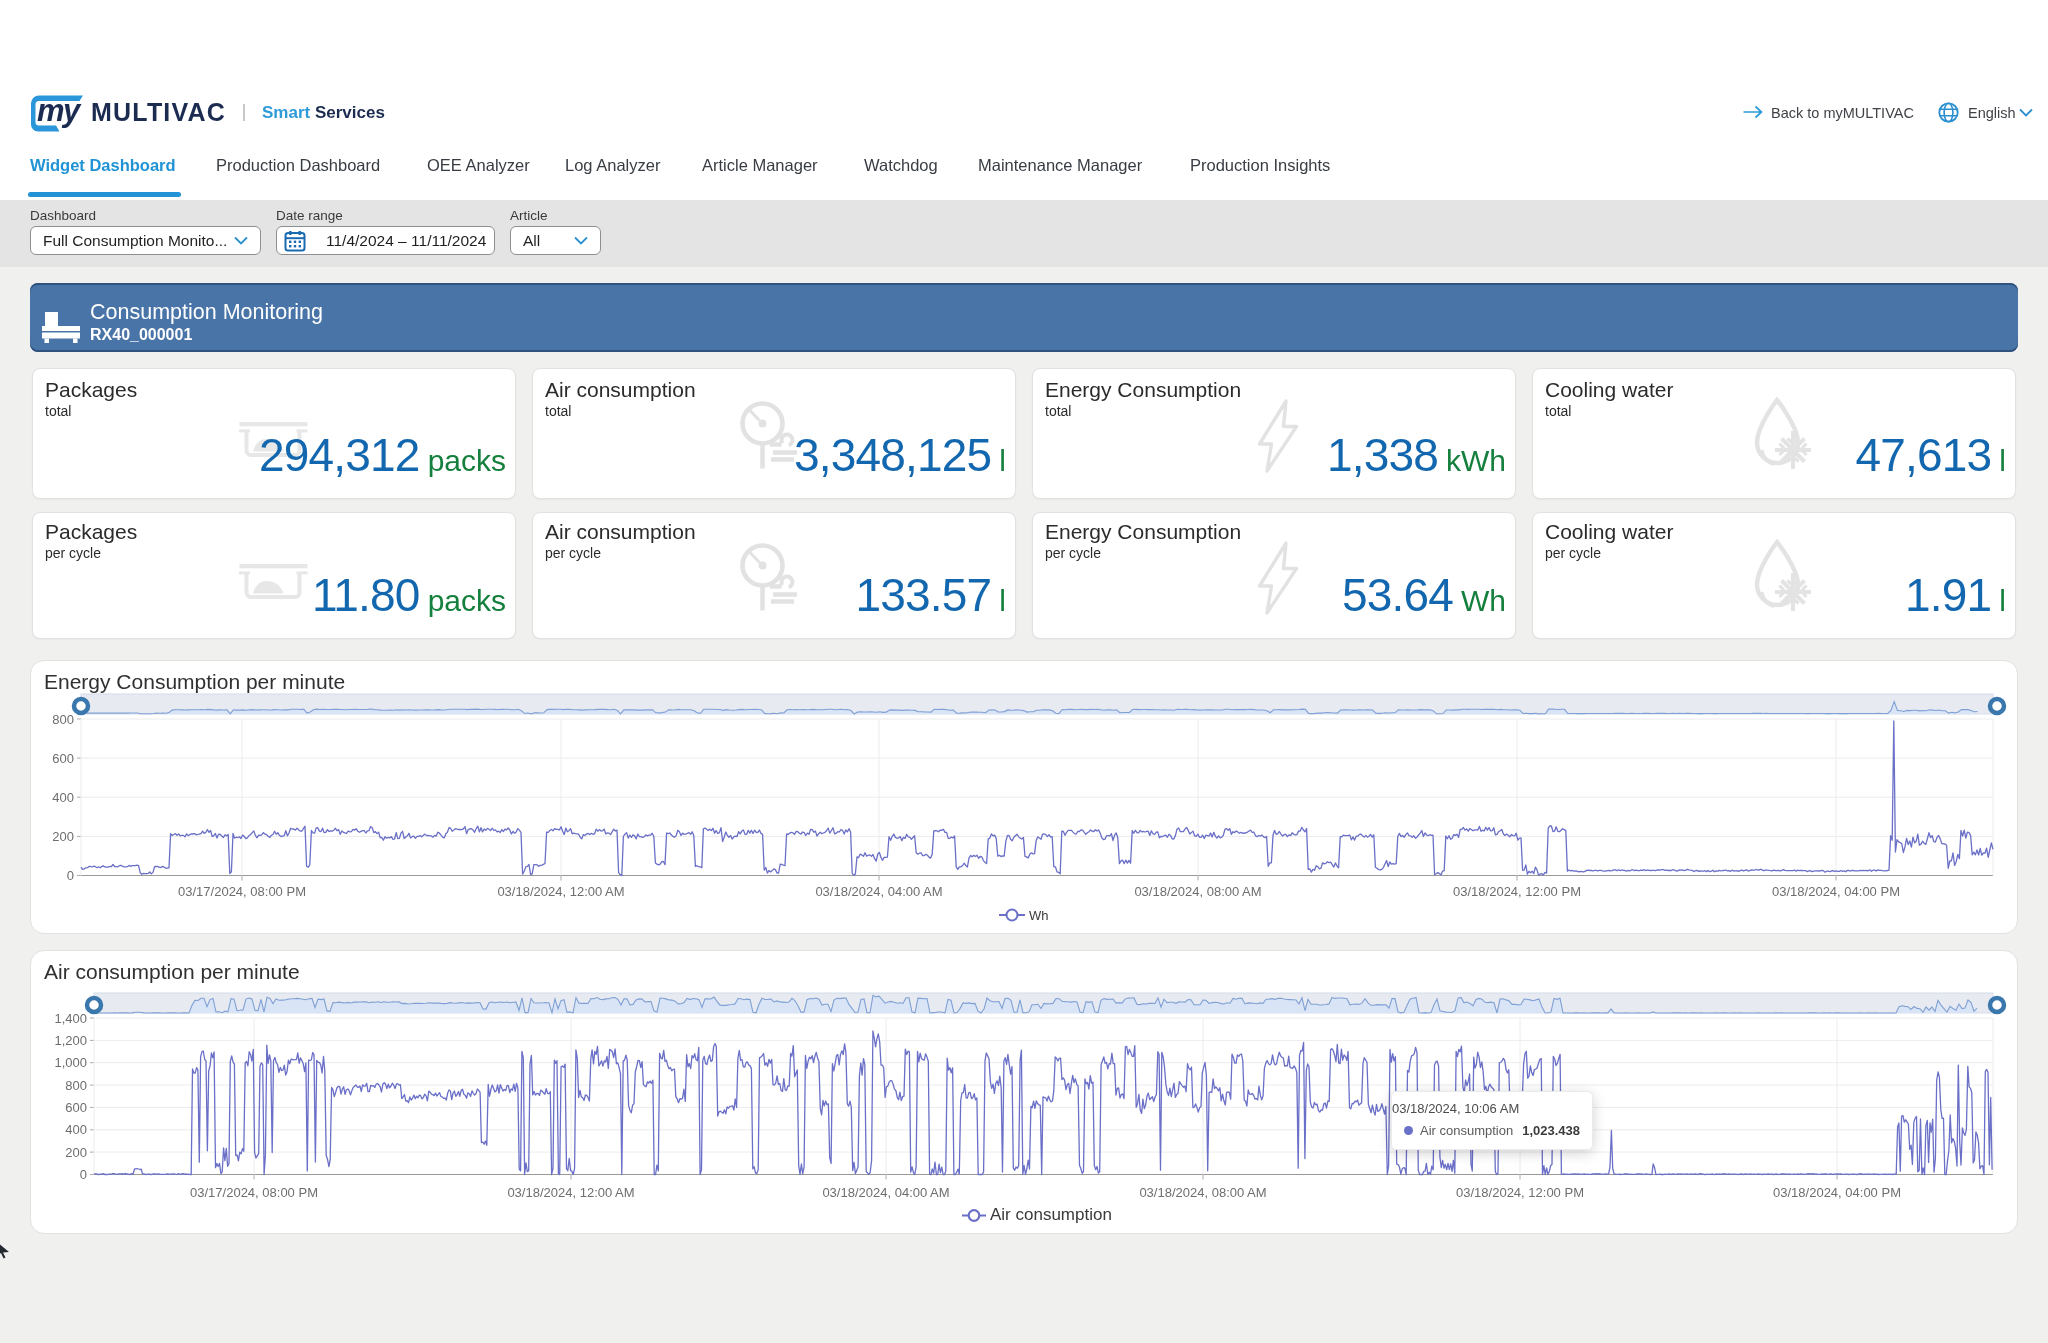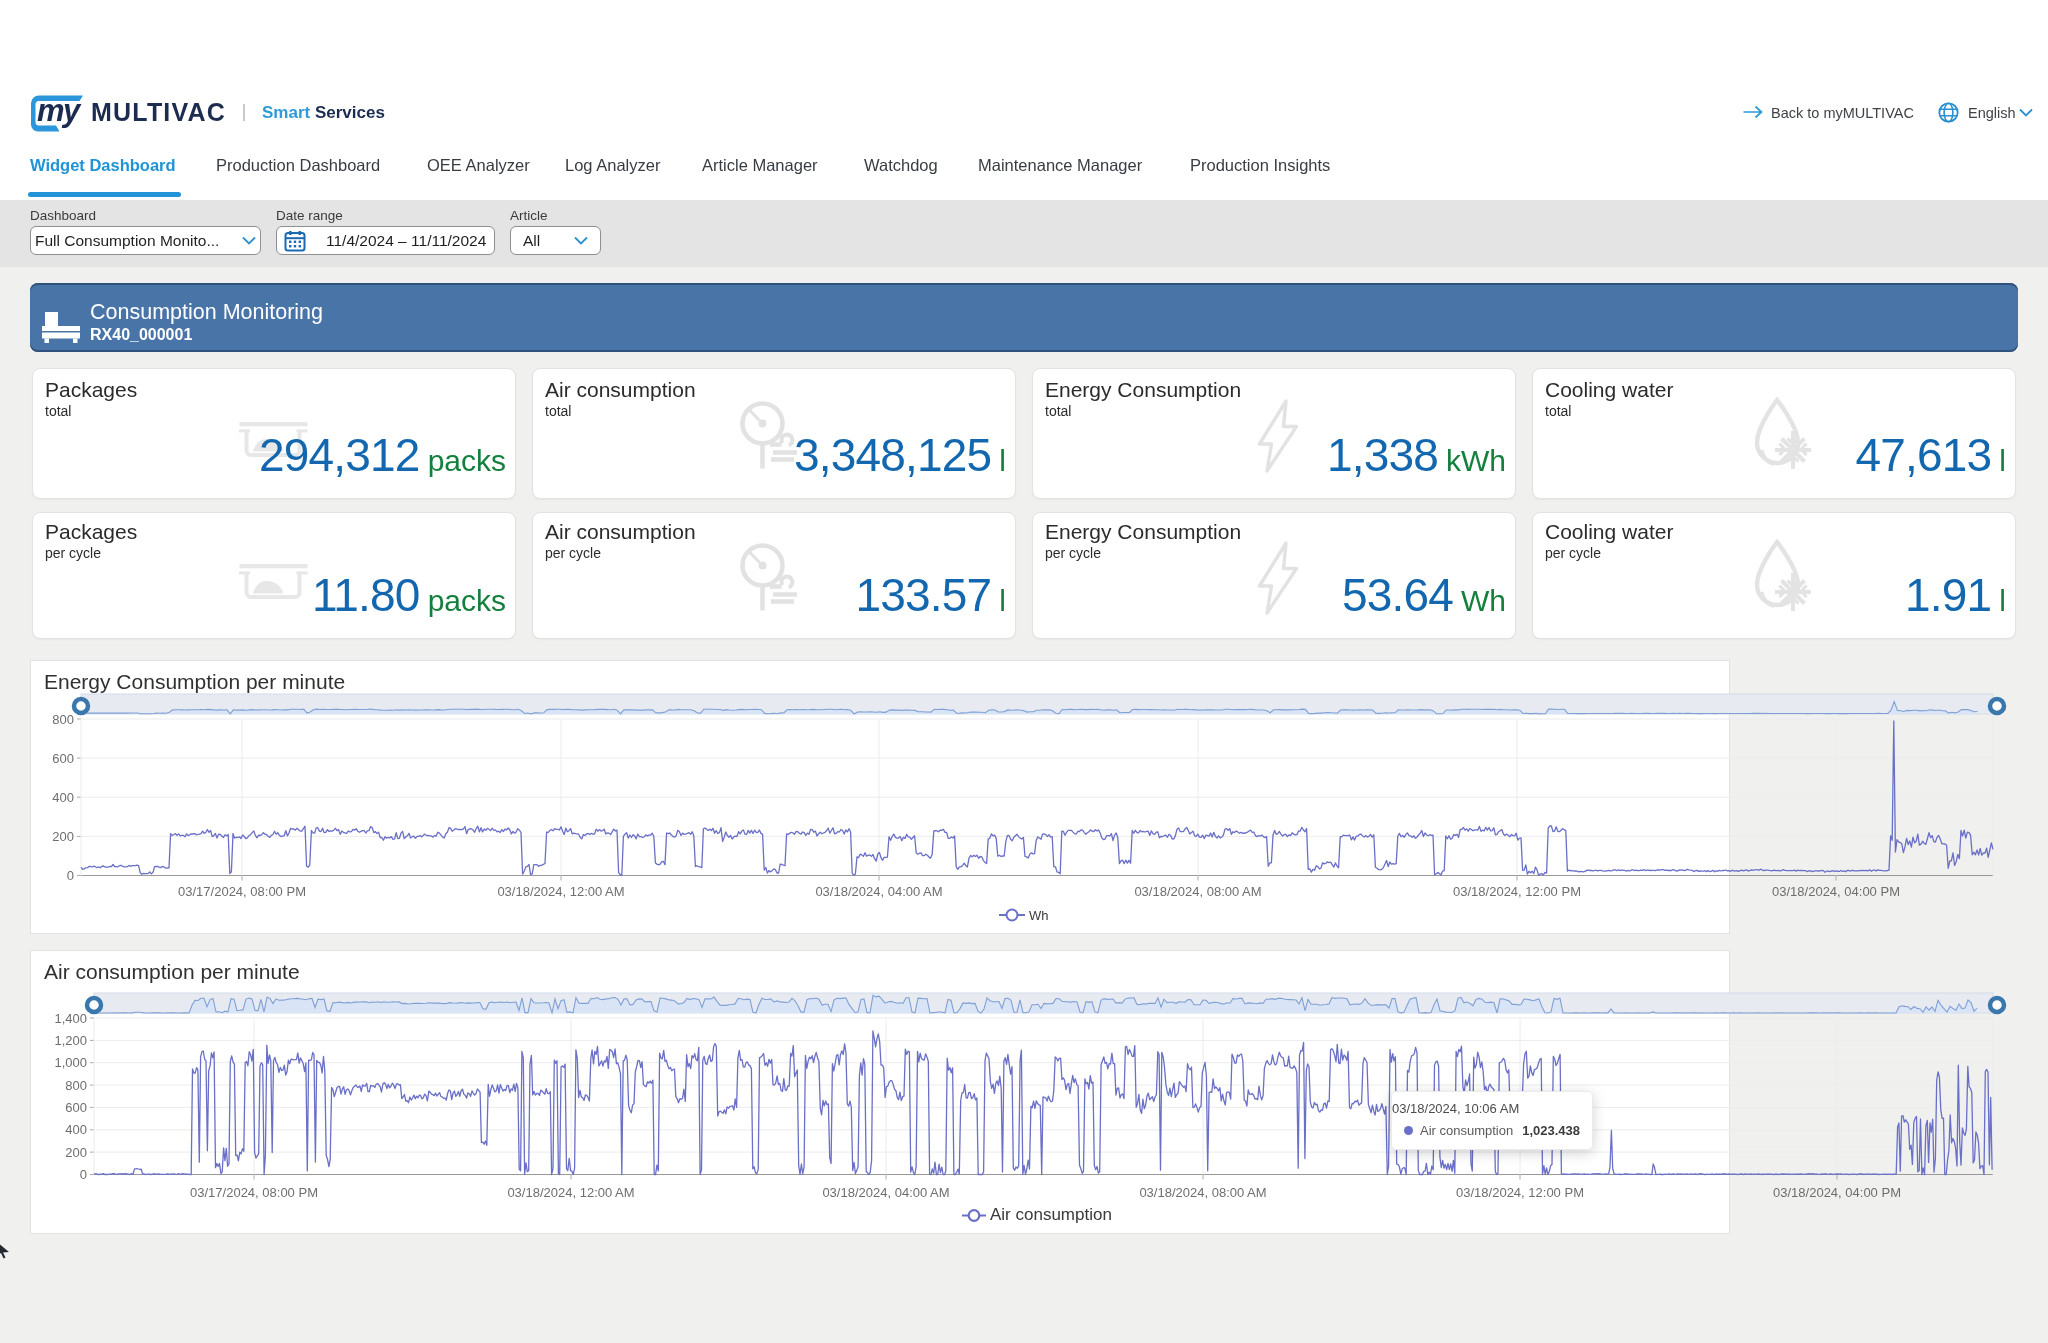--- a/index.html
+++ b/index.html
@@ -20,21 +20,21 @@
 #banner{position:absolute;left:30px;top:283px;width:1988px;height:69px;background:#4974a7;border-radius:8px;color:#fff;box-shadow:inset 0 2px 0 0 #30527c,inset 0 -2px 0 0 #30527c}
 
 .card{position:absolute;width:484px;height:131px;background:#fff;border:1px solid #e2e2e2;border-radius:8px;box-shadow:0 1px 2px rgba(0,0,0,0.04)}
 .card .t{position:absolute;left:12px;top:9px;font-size:21px;color:#2b2b2b}
 .card .s{position:absolute;left:12px;top:34px;font-size:14px;font-weight:400;color:#2b2b2b}
 .card .val{position:absolute;right:9px;bottom:16px;white-space:nowrap}
 .card .num{font-size:46px;color:#1267af;letter-spacing:-0.8px}
 .card .unit{font-size:30px;color:#15803d;margin-left:8px}
 .card svg.icon{position:absolute}
 
-.panel{position:absolute;left:30px;width:1700px;background:#fff;border:1px solid #e2e2e2;border-radius:0}
+.panel{position:absolute;left:30px;width:1988px;background:#fff;border:1px solid #e2e2e2;border-radius:14px}
 .panel .ptitle{position:absolute;left:13px;top:9px;font-size:21px;color:#303030}
 </style></head><body>
 <div id="header"></div>
 <svg class="abs" style="left:30px;top:94px" width="210" height="40" viewBox="0 0 210 40">
  <path d="M 9,1.5 L 53,1.5 L 49.5,7 L 9,7 A 3.5,3.5 0 0 0 5.5,10.5 L 5.5,28 A 3.5,3.5 0 0 0 9,31.5 L 26,31.5 L 29.5,37.5 L 8,37.5 A 7,7 0 0 1 1,30.5 L 1,9.5 A 8,8 0 0 1 9,1.5 Z" fill="#2b96da"></path>
  <text x="7" y="26.5" font-size="31px" font-weight="700" font-style="italic" fill="#1c2c51" font-family="'Liberation Sans',sans-serif" letter-spacing="-1.5">my</text>
  <text x="61" y="27" font-size="25px" font-weight="700" fill="#1c2c51" font-family="'Liberation Sans',sans-serif" letter-spacing="1.2">MULTIVAC</text>
 </svg>
 <div class="abs" style="left:243px;top:104px;width:2px;height:17px;background:#c9c9c9"></div>
 <div class="abs" style="left:262px;top:103px;font-size:17px;font-weight:700;color:#2e9ad8">Smart <span style="color:#1c2c51">Services</span></div>
@@ -60,21 +60,21 @@
  <span class="tab" style="left:565px">Log Analyzer</span>
  <span class="tab" style="left:702px">Article Manager</span>
  <span class="tab" style="left:864px">Watchdog</span>
  <span class="tab" style="left:978px">Maintenance Manager</span>
  <span class="tab" style="left:1190px">Production Insights</span>
 </div>
 <div id="underline"></div>
 
 <div id="filterbar">
  <div class="flabel" style="left:30px">Dashboard</div>
- <div class="fctl" style="left:30px;width:231px;padding:0 4px">Full Consumption Monito...<svg width="14" height="9" viewBox="0 0 14 9" style="margin-left:auto">
+ <div class="fctl" style="left:30px;width:231px;padding:0 12px">Full Consumption Monito...<svg width="14" height="9" viewBox="0 0 14 9" style="margin-left:auto">
         <path d="M1 1.5 L7 7.5 L13 1.5" stroke="#2b8fd0" stroke-width="1.8" fill="none"></path>
       </svg></div>
  <div class="flabel" style="left:276px">Date range</div>
  <div class="fctl" style="left:276px;width:219px;padding:0 7px">
       <svg width="22" height="22" viewBox="0 0 22 22">
 <rect x="1.5" y="3" width="19" height="17.5" rx="2.5" fill="none" stroke="#1a6ab1" stroke-width="2"></rect>
 <path d="M1.5 8.2 H20.5" stroke="#1a6ab1" stroke-width="2"></path>
 <path d="M6.3 1 V5 M15.7 1 V5" stroke="#1a6ab1" stroke-width="2.4"></path>
 <g fill="#1a6ab1">
           <rect x="5" y="10.6" width="2.4" height="2.4"></rect>

